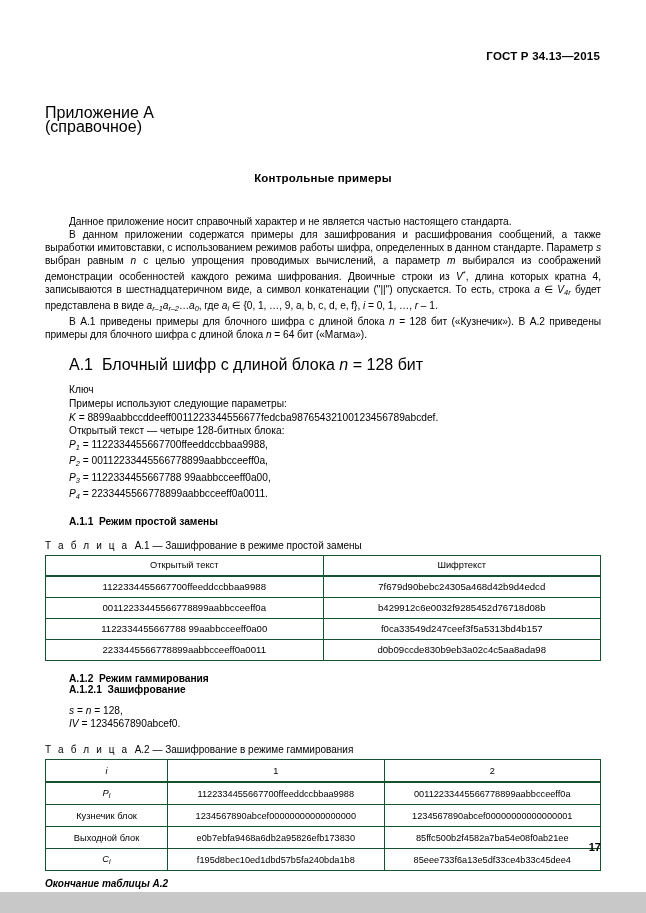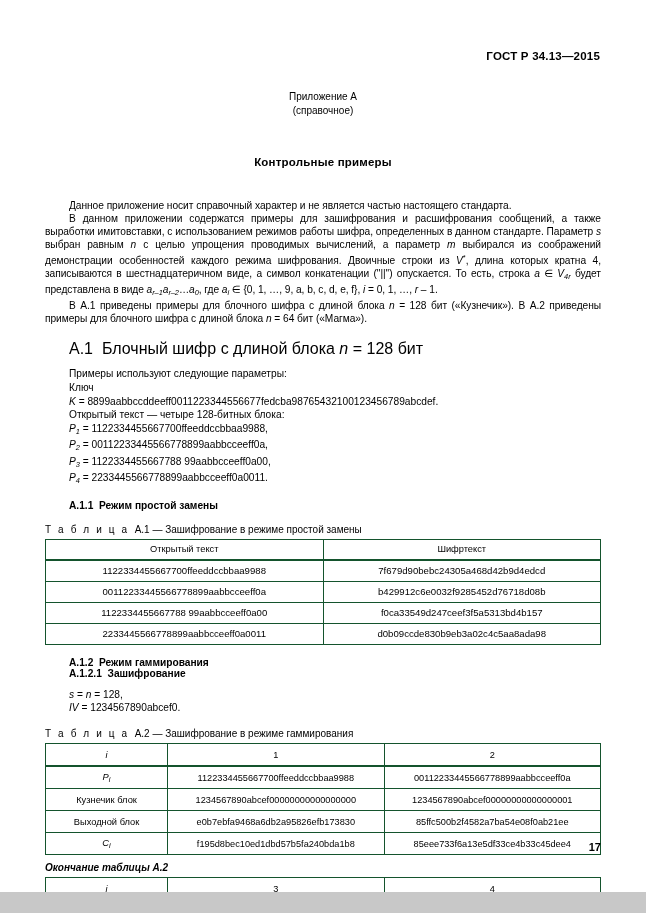--- a/index.html
+++ b/index.html
@@ -32,23 +32,22 @@
     font-size: 11.5px;
     font-weight: bold;
     letter-spacing: 0.2px;
     color: #000;
     padding-right: 1px;
     margin-bottom: 2px;
   }
 
   
   .appendix-block {
-    text-align: center;
-    margin-top: 28px;
-    font-size: 10px;
+    margin-top: 44px;
+    font-size: 16px;
     line-height: 14px;
     color: #000;
   }
   .appendix-block .line2 { }
 
   .main-title {
     text-align: center;
     font-size: 11.5px;
     font-weight: bold;
     margin-top: 38px;
@@ -184,22 +183,22 @@
 
     <div class="body-text">
       <p>Данное приложение носит справочный характер и не является частью настоящего стандарта.</p>
       <p><span>В данном приложении содержатся примеры для зашифрования и расшифрования сообщений, а также выработки имитовставки, с использованием режимов работы шифра, определенных в данном стандарте. Параметр </span><i class="var">s</i><span> выбран равным </span><i class="var">n</i><span> с целью упрощения проводимых вычислений, а параметр </span><i class="var">m</i><span> выбирался из соображений демонстрации особенностей каждого режима шифрования. Двоичные строки из </span><i class="var">V</i><span class="sup">*</span><span>, длина которых кратна 4, записываются в шестнадцатеричном виде, а символ конкатенации ("||") опускается. То есть, строка </span><i class="var">a</i><span> ∈ </span><i class="var">V</i><span class="sub">4r</span><span> будет представлена в виде </span><i class="var">a</i><span class="sub">r–1</span><i class="var">a</i><span class="sub">r–2</span><span>…</span><i class="var">a</i><span class="sub">0</span><span>, где </span><i class="var">a</i><span class="sub">i</span><span> ∈ {0, 1, …, 9, a, b, c, d, e, f}, </span><i class="var">i</i><span> = 0, 1, …, </span><i class="var">r</i><span> – 1.</span></p>
       <p><span>В А.1 приведены примеры для блочного шифра с длиной блока </span><i class="var">n</i><span> = 128 бит («Кузнечик»). В А.2 приведены примеры для блочного шифра с длиной блока </span><i class="var">n</i><span> = 64 бит («Магма»).</span></p>
     </div>
 
     <h3 class="sec"><span>А.1</span>&nbsp;&nbsp;<span>Блочный шифр с длиной блока </span><i class="var">n</i><span> = 128 бит</span></h3>
 
     <div class="params">
+      <div>Ключ</div>
       <div>Примеры используют следующие параметры:</div>
-      <div>Ключ</div>
       <div><i class="var">K</i><span> = 8899aabbccddeeff0011223344556677fedcba98765432100123456789abcdef.</span></div>
       <div>Открытый текст — четыре 128-битных блока:</div>
       <div><i class="var">P</i><span class="sub">1</span><span> = 1122334455667700ffeeddccbbaa9988,</span></div>
       <div><i class="var">P</i><span class="sub">2</span><span> =  00112233445566778899aabbcceeff0a,</span></div>
       <div><i class="var">P</i><span class="sub">3</span><span> = 1122334455667788 99aabbcceeff0a00,</span></div>
       <div><i class="var">P</i><span class="sub">4</span><span> = 2233445566778899aabbcceeff0a0011.</span></div>
     </div>
 
     <h4 class="subsec"><span>А.1.1</span>&nbsp;&nbsp;<span>Режим простой замены</span></h4>
 

